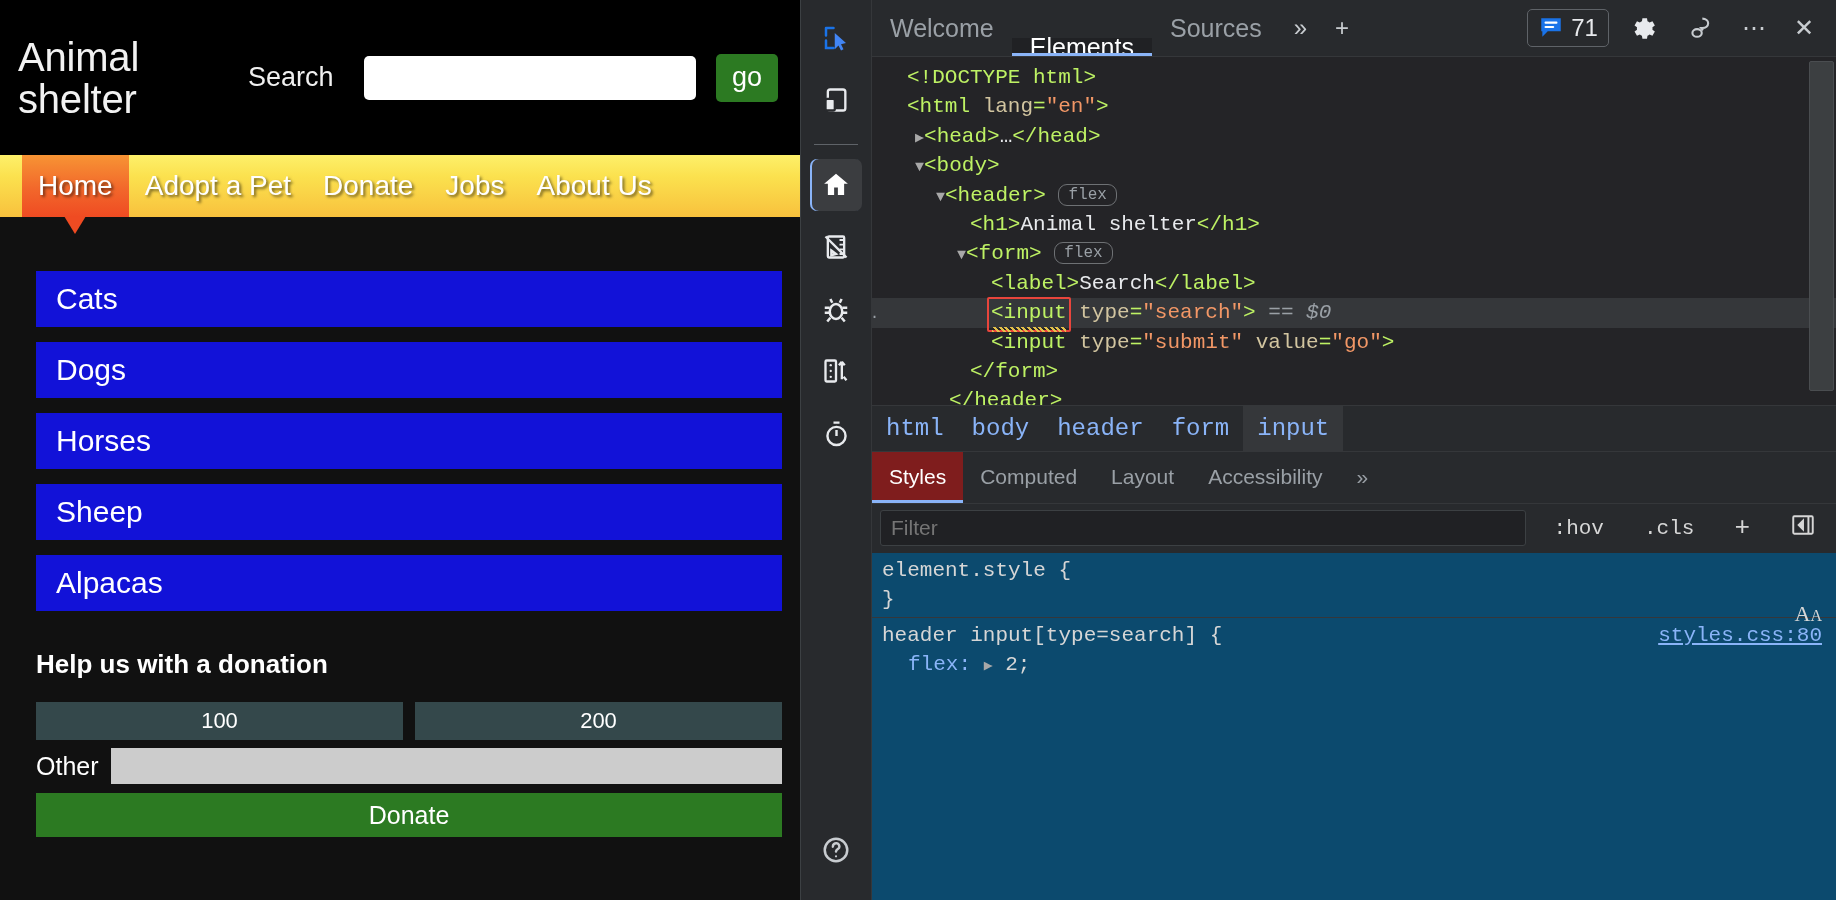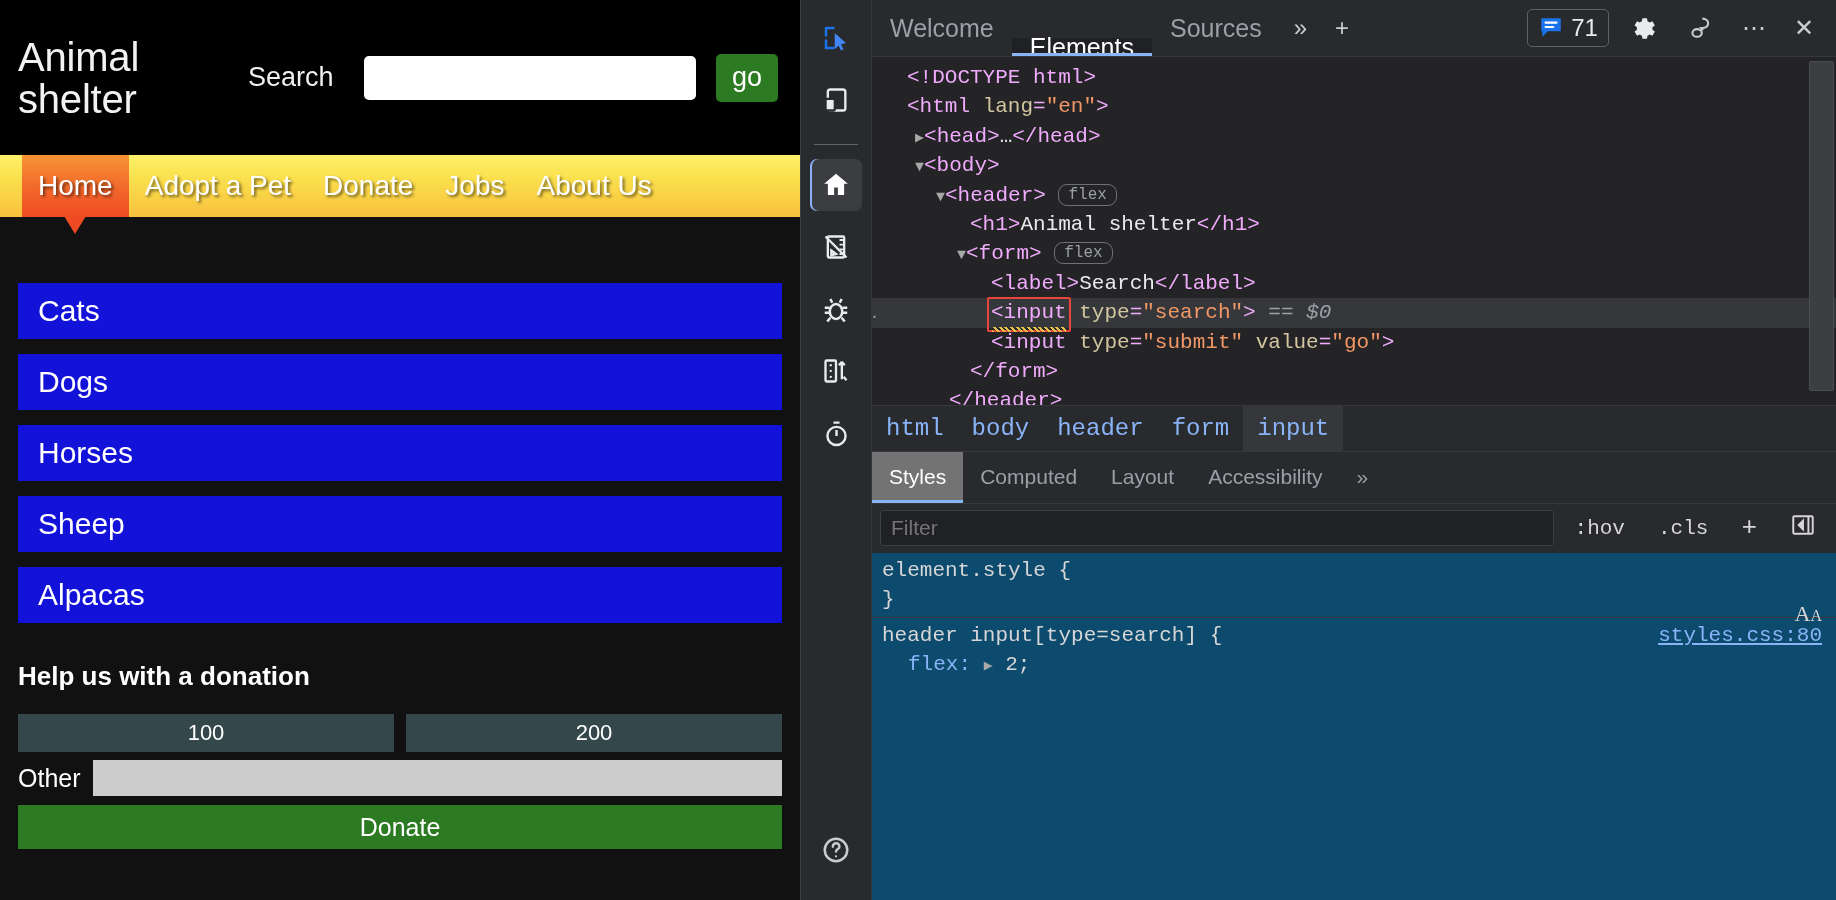--- a/index.html
+++ b/index.html
@@ -65,21 +65,21 @@
     position: relative;
   }
   .nav-item.active::after {
     content: ""; position: absolute; left: 50%; transform: translateX(-50%);
     bottom: -17px; width: 0; height: 0;
     border-left: 11px solid transparent; border-right: 11px solid transparent;
     border-top: 18px solid #ef4b22;
   }
 
   
-  #page-body { flex: 1; padding: 16px 18px; overflow: hidden; }
+  #page-body { flex: 1; padding: 4px 18px; overflow: hidden; margin-left: 18px; }
   #animal-list { list-style: none; margin-top: 50px; }
   .animal-item {
     background: #1212d8; color: #fff; font-size: 30px;
     height: 56px; display: flex; align-items: center;
     padding-left: 20px; margin-bottom: 15px; cursor: pointer;
   }
   #donation-title {
     color: #ffffff; font-size: 26px; font-weight: bold;
     margin-top: 38px; margin-bottom: 22px;
   }
@@ -157,21 +157,21 @@
     min-height: 0;
   }
   #dom-tree {
     font-family: "Liberation Mono", monospace; font-size: 21px;
     line-height: 29.4px; padding: 6px 0 0 0; white-space: pre;
     color: #d6d6d6;
   }
   .dl { padding-left: 22px; position: relative; height: 29.4px; }
   .dl.sel { background: #35373a; }
   .arrow { color: #a8a8a8; font-size: 15px; }
-  .tag { color: #f0abfc; }
+  .tag { color: #bef264; }
   .attrn { color: #d2c5a0; }
   .attrv { color: #f29766; }
   .txt { color: #e8eaed; }
   .badge-flex {
     display: inline-block; border: 1px solid #6e7174; border-radius: 9px;
     color: #9aa0a6; font-size: 16px; padding: 0px 9px; line-height: 20px;
     vertical-align: 2px; font-family: "Liberation Mono", monospace;
   }
   .dollar0 { color: #9aa0a6; font-style: italic; }
   .ellip-dots { position: absolute; left: -8px; color: #9aa0a6; }
@@ -203,27 +203,27 @@
 
   
   #styles-tabs {
     height: 52px; background: #282a2d; display: flex; align-items: stretch;
     border-top: 1px solid #35373a; flex-shrink: 0;
   }
   .st-tab {
     display: flex; align-items: center; padding: 0 17px;
     color: #9aa0a6; font-size: 21px; cursor: pointer; position: relative;
   }
-  .st-tab.active { color: #fff; background: #737373; }
+  .st-tab.active { color: #fff; background: #7f1d1d; }
   .st-tab.active::after {
     content: ""; position: absolute; left: 0; right: 0; bottom: 0;
     height: 3px; background: #8ab4f8;
   }
   #filter-row {
-    height: 50px; display: flex; align-items: center; gap: 9px;
+    height: 50px; display: flex; align-items: center; gap: 16px;
     background: #282a2d; padding: 0 8px; flex-shrink: 0;
     border-top: 1px solid #35373a;
   }
   #filter-input {
     flex: 1; height: 36px; background: #202124; border: 1px solid #3c4043;
     border-radius: 3px; color: #9aa0a6; font-size: 21px;
     padding: 0 10px; outline: none; font-family: "Liberation Sans", sans-serif;
   }
   .filter-btn {
     color: #d6d6d6; font-family: "Liberation Mono", monospace;

